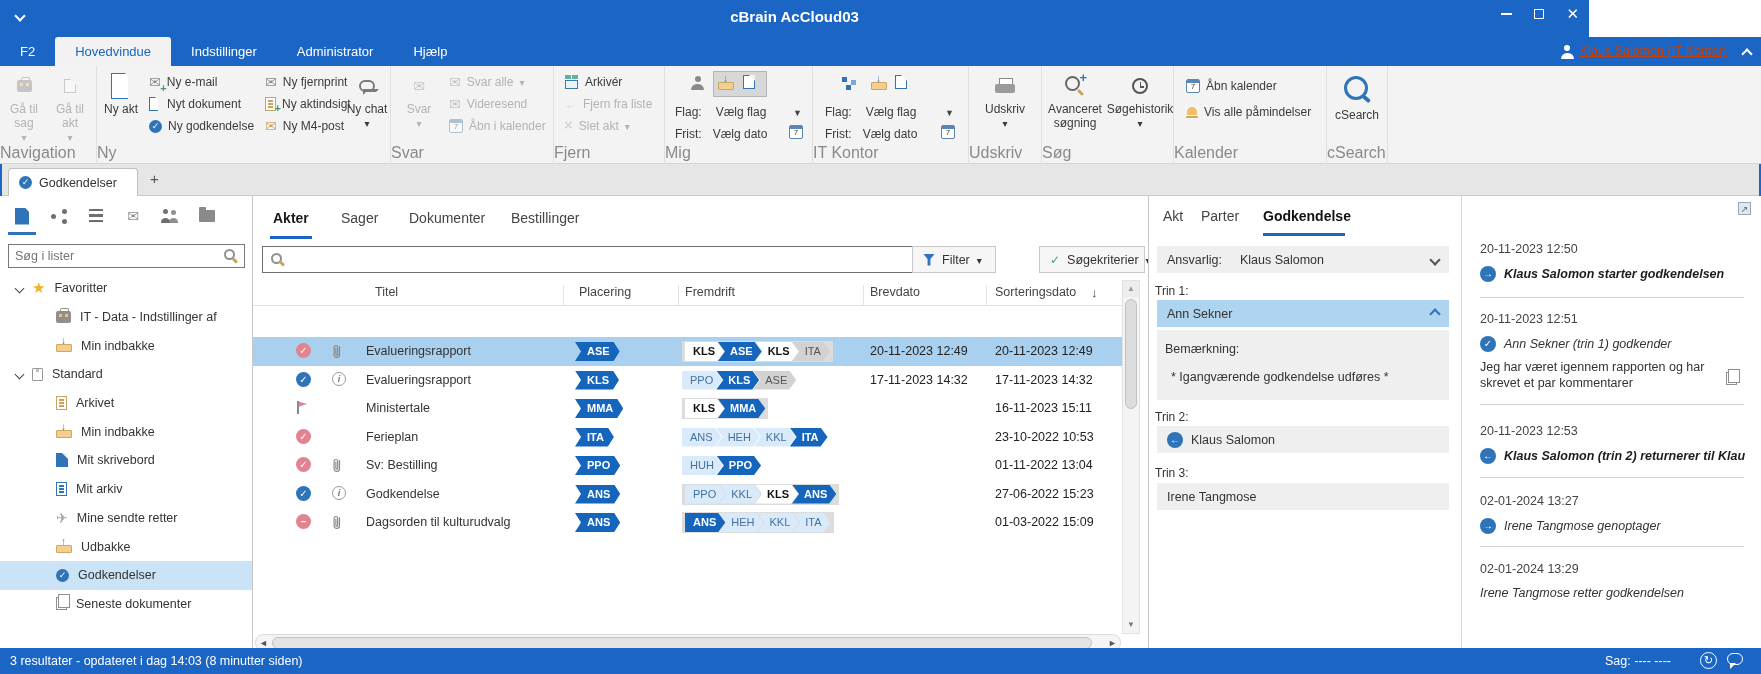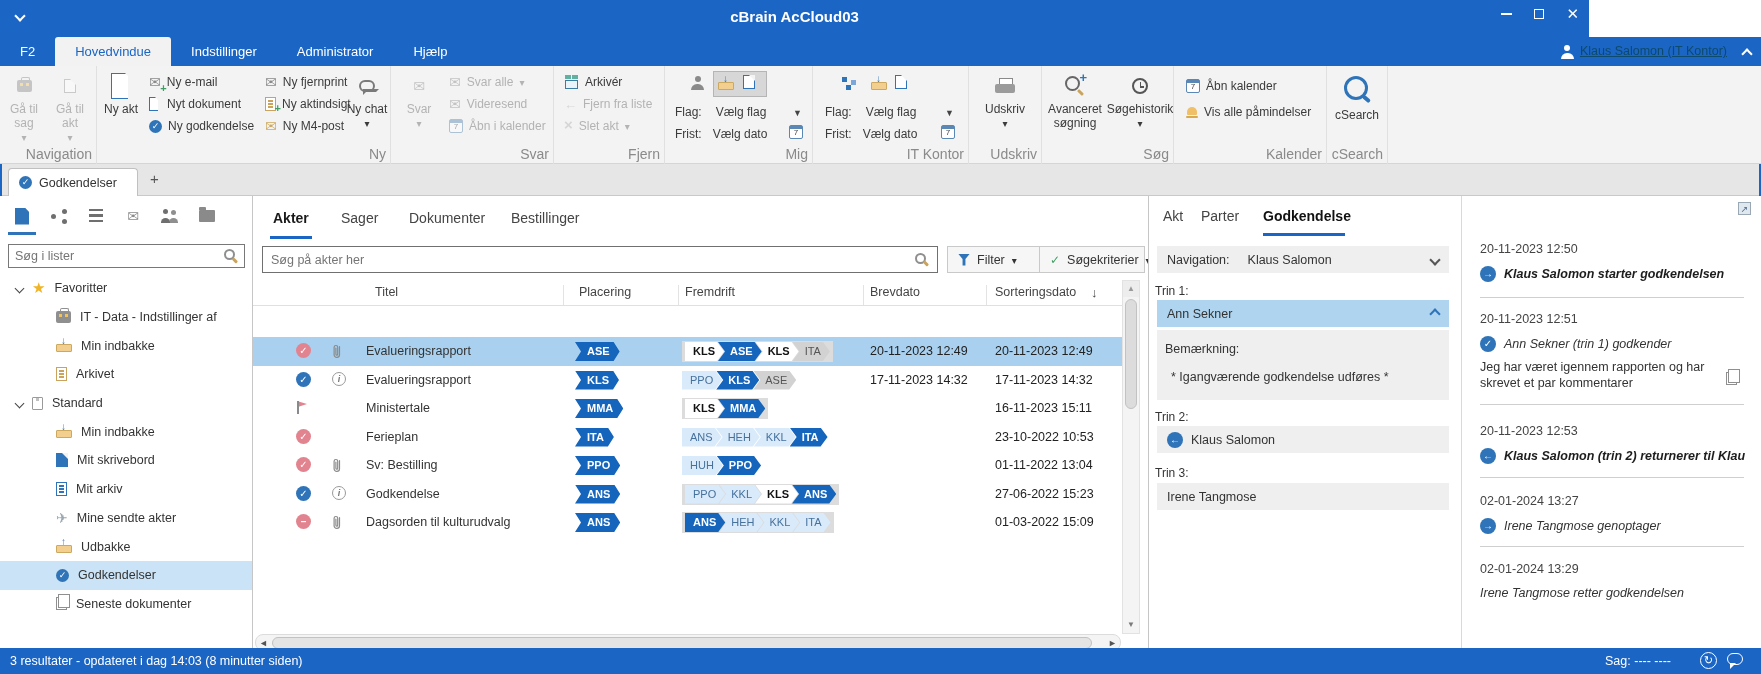--- a/index.html
+++ b/index.html
@@ -10,26 +10,26 @@
   .qa-chev{position:absolute;left:16px;top:12px;width:8px;height:8px;border-right:2px solid #fff;border-bottom:2px solid #fff;transform:rotate(45deg)}
   .wtitle{position:absolute;left:0;right:0;top:8px;text-align:center;font-size:15px;font-weight:700}
   .winbtns{position:absolute;right:10px;top:8px;display:flex;gap:22px;align-items:center}
   .wmin{width:11px;height:2px;background:#fff;display:inline-block}
   .wmax{width:10px;height:10px;border:1.5px solid #fff;display:inline-block}
   .wclose{color:#fff;font-size:15px;line-height:12px}
   
   .menubar{position:absolute;left:0;top:37px;width:1761px;height:29px;background:#1b65c4;color:#fff;display:flex;align-items:stretch}
   .mitem{padding:0 20px;line-height:29px;font-size:13px;white-space:nowrap}
   .mitem.active{background:#f2f2f2;color:#1b65c4;border-radius:3px 3px 0 0}
-  .userlink{position:absolute;right:34px;top:37px;height:29px;line-height:29px;color:#0c4a6e;font-size:12.5px;text-decoration:underline;display:flex;align-items:center;gap:6px}
+  .userlink{position:absolute;right:34px;top:37px;height:29px;line-height:29px;color:#c2410c;font-size:12.5px;text-decoration:underline;display:flex;align-items:center;gap:6px}
   .collapse-chev{position:absolute;right:10px;top:50px;width:8px;height:8px;border-right:2px solid #fff;border-bottom:2px solid #fff;transform:rotate(-135deg)}
   
   .ribbon{position:absolute;left:0;top:66px;width:1761px;height:98px;background:#f3f3f3;border-bottom:1px solid #d5d5d5}
   .rg{position:absolute;top:0;height:98px;border-right:1px solid #e0e0e0}
-  .glabel{position:absolute;bottom:2px;left:0;right:4px;text-align:right;font-size:14px;color:#8a8a8a;white-space:nowrap}
+  .glabel{position:absolute;bottom:2px;left:0;right:12px;text-align:left;font-size:16px;color:#8a8a8a;white-space:nowrap}
   .g-nav{left:0;width:97px}.g-ny{left:97px;width:294px}.g-svar{left:391px;width:163px}
   .g-fjern{left:554px;width:111px}.g-mig{left:665px;width:148px}.g-itk{left:813px;width:156px}
   .g-uds{left:969px;width:73px}.g-sog{left:1042px;width:132px}.g-kal{left:1174px;width:153px}.g-cse{left:1327px;width:61px}
   .bigbtn{position:absolute;top:4px;width:44px;display:flex;flex-direction:column;align-items:center;text-align:center;font-size:12px;color:#3b3b3b;line-height:14px}
   .bigbtn .bico{height:32px;display:flex;align-items:center;justify-content:center}
   .srow{position:absolute;display:flex;align-items:center;gap:6px;font-size:12px;color:#3b3b3b;white-space:nowrap;height:20px}
   .dis{color:#b3b3b3}
   .dis .ico,.ico.fade{opacity:.45}
   .dd{display:inline-block}
   .dd::before{content:"▾";font-size:10px;color:inherit}
@@ -145,21 +145,21 @@
   .sendic{width:14px;height:14px;display:inline-block;position:relative}
   .sendic::before{content:"▶";color:#2f74b8;font-size:12px;position:absolute;left:0;top:0;transform:skewY(-8deg)}
   
   .main{position:absolute;left:253px;top:196px;width:895px;height:452px;background:#fff}
   .ltab{position:absolute;top:14px;font-size:14px;color:#444}
   .ltab.active{color:#1a1a1a;font-weight:700}
   .ltab-under{position:absolute;left:17px;top:40px;width:42px;height:3px;background:#1b65c4}
   .lsearch{position:absolute;left:9px;top:50px;width:676px;height:27px;border:1px solid #707070;background:#fff;display:flex;align-items:center;padding:0 8px}
   .lsearch input{border:none;outline:none;flex:1;font-size:12.5px;font-family:inherit;color:#333}
   .fbtn{position:absolute;top:50px;height:27px;background:#f6f6f6;border:1px solid #c9c9c9;display:flex;align-items:center;gap:7px;padding:0 10px;font-size:12.5px;color:#333}
-  .fbtn.filter{left:694px;width:93px}
+  .fbtn.filter{left:659px;width:84px}
   .fbtn.criteria{left:786px;width:106px}
   .lheader{position:absolute;left:0;top:84px;width:887px;height:26px;border-bottom:1px solid #e0e0e0;font-size:12.5px;color:#444}
   .lheader span{position:absolute;top:5px}
   .hsep{position:absolute;top:3px;width:1px;height:20px;background:#e3e3e3}
   .grouprow{position:absolute;left:0;top:112px;width:869px;height:27px;background:#f4f4f4;border-bottom:1px solid #e6e6e6;font-size:12.5px;color:#333}
   .lrows{position:absolute;left:0;top:141px;width:869px}
   .lrow{position:absolute;left:0;width:869px;height:28.5px;font-size:12.5px}
   .lrow.sel{background:#a9d1ef}
   .lrow .st{position:absolute;left:43px;top:6px}
   .lrow .ic2{position:absolute;left:79px;top:6px}
@@ -478,44 +478,44 @@
       <span>Favoritter</span>
     </div>
     <div class="trow lvl1">
       <span class="ico caseic"></span>
       <span>IT - Data - Indstillinger af</span>
     </div>
     <div class="trow lvl1">
       <span class="ico tray"></span>
       <span>Min indbakke</span>
     </div>
-    <div class="trow lvl1">
-      <span class="ico notebook"></span>
-      <span>Arkivet</span>
-    </div>
     <div class="trow lvl0">
       <span class="tchev"></span>
       <span class="ico tag"></span>
       <span>Standard</span>
     </div>
     <div class="trow lvl1">
+      <span class="ico notebook"></span>
+      <span>Arkivet</span>
+    </div>
+    <div class="trow lvl1">
       <span class="ico tray"></span>
       <span>Min indbakke</span>
     </div>
     <div class="trow lvl1">
       <span class="ico docic fill"></span>
       <span>Mit skrivebord</span>
     </div>
     <div class="trow lvl1">
       <span class="ico notebook blue"></span>
       <span>Mit arkiv</span>
     </div>
     <div class="trow lvl1">
       <span class="ico plane"></span>
-      <span>Mine sendte akter</span>
+      <span>Mine sendte retter</span>
     </div>
     <div class="trow lvl1">
       <span class="ico tray up"></span>
       <span>Udbakke</span>
     </div>
     <div class="trow lvl1 sel">
       <span class="cc blue sm"></span>
       <span>Godkendelser</span>
     </div>
     <div class="trow lvl1">
@@ -526,21 +526,20 @@
 </div>
 
 <div class="main">
   <span class="ltab active" style="left:20px">Akter</span>
   <span class="ltab" style="left:88px">Sager</span>
   <span class="ltab" style="left:156px">Dokumenter</span>
   <span class="ltab" style="left:258px">Bestillinger</span>
   <span class="ltab-under"></span>
 
   <div class="lsearch">
-    <input placeholder="Søg på akter her" style="">
     <span class="mag"></span>
   </div>
   <div class="fbtn filter">
     <span class="funnel"></span>
     <span>Filter</span>
     <span class="dd"></span>
   </div>
   <div class="fbtn criteria">
     <span class="gcheck"></span>
     <span>Søgekriterier</span>
@@ -681,21 +680,21 @@
 </div>
 
 <div class="rpanel">
   <span class="rtab" style="left:14px">Akt</span>
   <span class="rtab" style="left:52px">Parter</span>
   <span class="rtab active" style="left:114px">Godkendelse</span>
   <span class="rtab-under"></span>
   <span class="expandic panel-expand"></span>
 
   <div class="bar gray" style="top:50px">
-    <span style="font-weight:400">Navigation:</span>
+    <span style="font-weight:400">Ansvarlig:</span>
     <span style="margin-left:10px">Klaus Salomon</span>
     <span class="chev endchev"></span>
   </div>
 
   <span class="steplabel" style="top:88px">Trin 1:</span>
   <div class="bar bluebar" style="top:104px">
     <span>Ann Sekner</span>
     <span class="chev up endchev"></span>
   </div>
   <div class="notebox">

